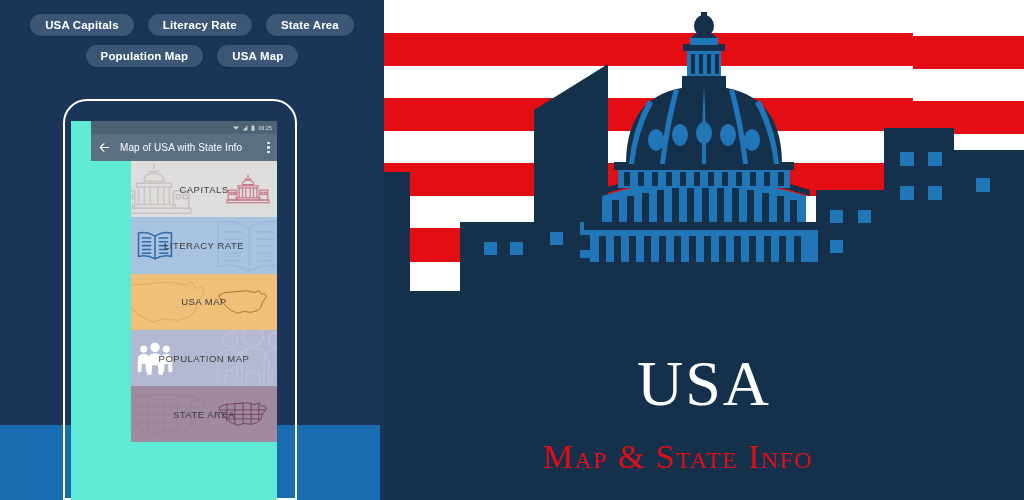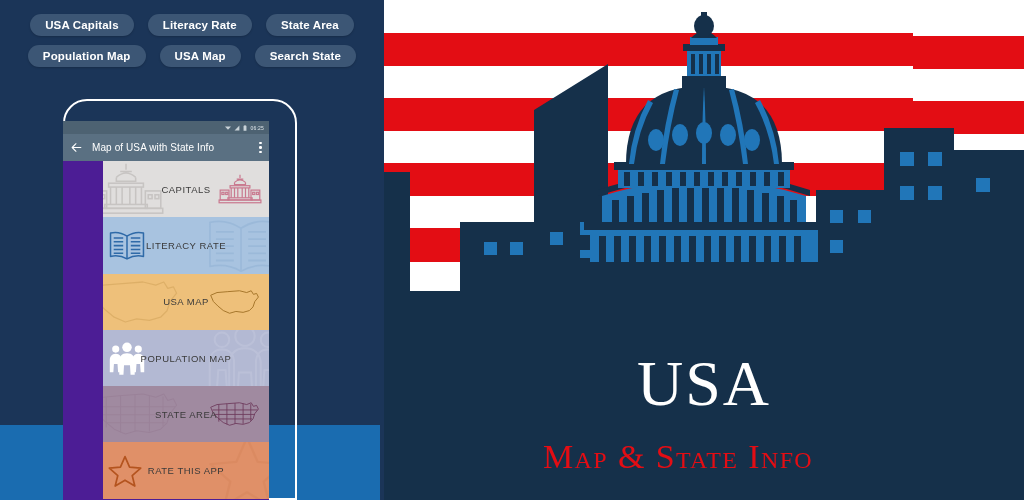--- a/index.html
+++ b/index.html
@@ -18,22 +18,22 @@
   .chip-row { display:flex; justify-content:center; gap:14px; margin-bottom:9px; }
   .chip { background:#3c5675; color:#ffffff; border-radius:11px; height:22px;
     padding:0 15px; display:flex; align-items:center; justify-content:center;
     font-size:11.5px; font-weight:bold; letter-spacing:.15px; white-space:nowrap;
     box-shadow:0 1px 2px rgba(0,0,0,.18); }
 
   
   .phone { position:absolute; left:63px; top:99px; width:234px; height:401px; z-index:5; }
   .phone-frame { position:absolute; inset:0; border:2.5px solid #ffffff;
     border-radius:24px 24px 0 0; background:transparent; }
-  .phone-screen { position:absolute; left:0; top:22px; width:206px; height:379px;
-    overflow:hidden; background:#4c1d95; }
+  .phone-screen { position:absolute; left:8px; top:22px; width:206px; height:379px;
+    overflow:hidden; background:#5eead4;padding-left:20px; }
 
   .statusbar { height:13px; background:#4d6272; display:flex; align-items:center;
     justify-content:flex-end; gap:3px; padding-right:5px; }
   .sb-ico { display:block; opacity:.85; }
   .sb-time { color:#dfe6ea; font-size:5px; letter-spacing:.2px; }
 
   .appbar { height:27px; background:#5a7082; display:flex; align-items:center;
     padding:0 7px; gap:9px; }
   .appbar-title { color:#ffffff; font-size:10px; letter-spacing:.1px; flex:1;
     white-space:nowrap; overflow:hidden; }
@@ -85,21 +85,20 @@
 
     <div class="chips">
       <div class="chip-row">
         <div class="chip">USA Capitals</div>
         <div class="chip">Literacy Rate</div>
         <div class="chip">State Area</div>
       </div>
       <div class="chip-row">
         <div class="chip">Population Map</div>
         <div class="chip">USA Map</div>
-        <div class="chip">Search State</div>
       </div>
     </div>
 
     <div class="phone">
       <div class="phone-frame"></div>
 
       <div class="phone-screen">
 
         <div class="statusbar">
           <svg class="sb-ico" width="6" height="6" viewBox="0 0 10 10">
@@ -216,29 +215,20 @@
             </svg>
             <span class="mi-label">STATE AREA</span>
             <svg class="mi-icon-right" width="54" height="32" viewBox="0 0 120 70" fill="none" stroke="#6d3a5c" stroke-width="1.9" stroke-linejoin="round">
               <path d="M6 20 L20 14 L44 12 L70 10 L86 14 L96 10 L101 18 L108 16 L112 24
                        L104 34 L100 46 L92 54 L78 58 L62 56 L48 60 L34 54 L22 44 L12 34 Z"></path>
               <path d="M24 14 V52 M42 12 V58 M60 11 V57 M78 12 V57 M95 13 V50"></path>
               <path d="M10 26 H110 M14 36 H104 M24 46 H98"></path>
             </svg>
           </div>
 
-          <div class="menu-item" style="background:#e09068">
-            <svg class="mi-icon-left" width="34" height="33" viewBox="0 0 52 50" fill="none" stroke="#b4541f" stroke-width="2.6" stroke-linejoin="round">
-              <path d="M26 3 L33 19 L50 20.5 L37 32 L41 48 L26 39 L11 48 L15 32 L2 20.5 L19 19 Z"></path>
-            </svg>
-            <span class="mi-label">RATE THIS APP</span>
-            <svg class="mi-bg-right" width="80" height="76" viewBox="0 0 52 50" fill="none" stroke="#d07f54" stroke-width="1.6" stroke-linejoin="round">
-              <path d="M26 3 L33 19 L50 20.5 L37 32 L41 48 L26 39 L11 48 L15 32 L2 20.5 L19 19 Z"></path>
-            </svg>
-          </div>
 
         </div>
       </div>
     </div>
   </div>
 
   <div class="hero">
 
     <div class="flag">
       <div class="stripe seg-a" style="top:33px;height:33px;"></div>

